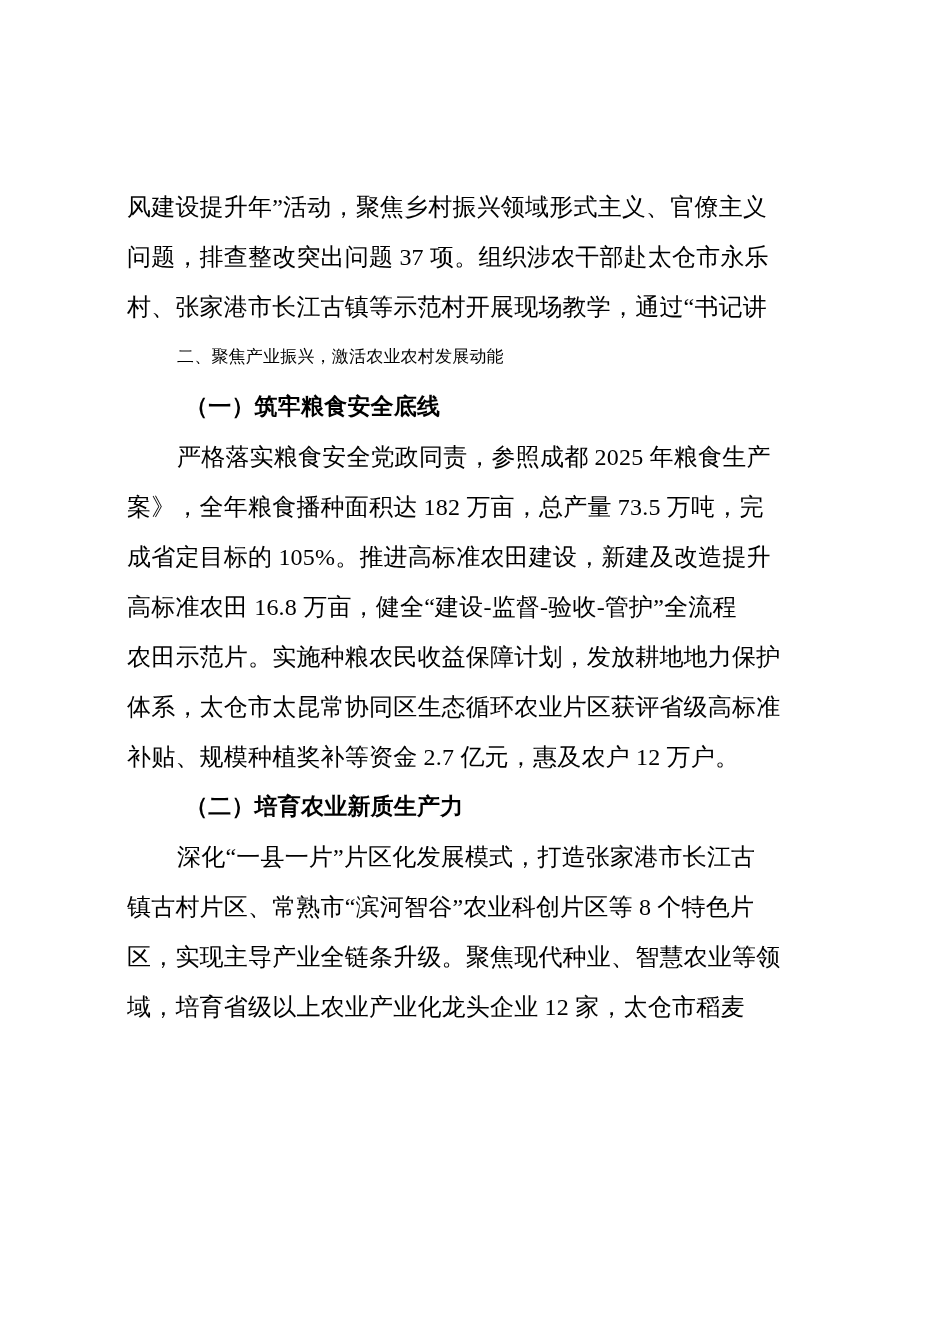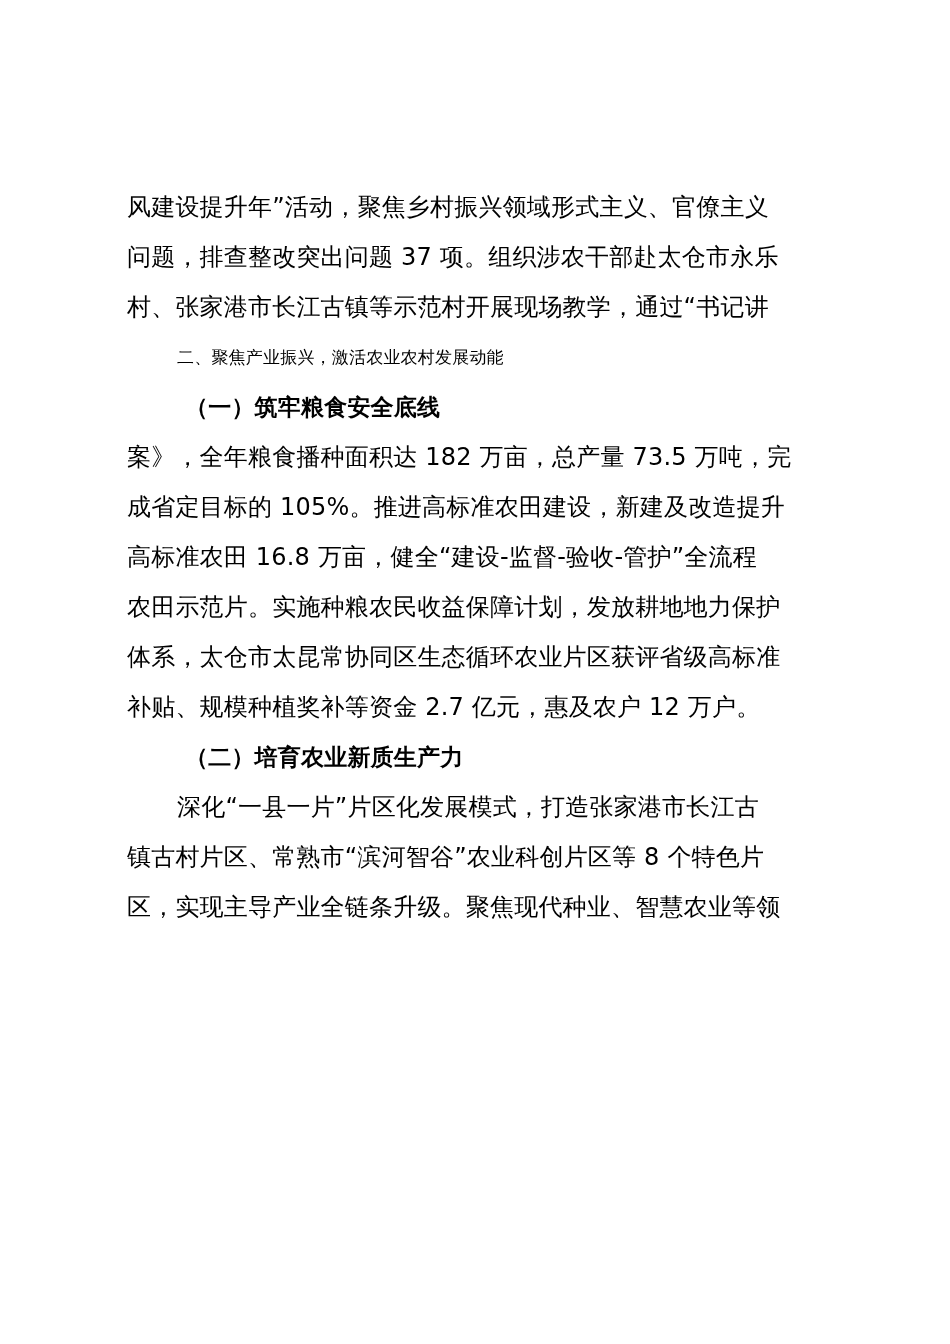--- a/index.html
+++ b/index.html
@@ -20,20 +20,21 @@
       left: 127px;
       top: 182px;
       width: 710px;
     }
     .line {
       height: 50px;
       line-height: 50px;
       font-size: 24px;
       white-space: nowrap;
       letter-spacing: 0.2px;
+      font-family: Liberation Serif, serif;
     }
     .indent {
       padding-left: 50px;
     }
     .heading-plain {
       padding-left: 50px;
       font-size: 17px;
     }
     .heading-bold {
       padding-left: 58px;
@@ -50,29 +51,31 @@
     <div class="line">风建设提升年”活动，聚焦乡村振兴领域形式主义、官僚主义</div>
     <div class="line">问题，排查整改突出问题 37 项。组织涉农干部赴太仓市永乐</div>
     <div class="line">村、张家港市长江古镇等示范村开展现场教学，通过“书记讲</div>
   </div>
 
   <div class="line heading-plain">二、聚焦产业振兴，激活农业农村发展动能</div>
 
   <div class="line heading-bold">（一）筑牢粮食安全底线</div>
 
   <div class="paragraph">
+    <div class="line indent">严格落实粮食安全党政同责，参照成都 2025 年粮食生产</div>
     <div class="line">案》，全年粮食播种面积达 182 万亩，总产量 73.5 万吨，完</div>
     <div class="line">成省定目标的 105%。推进高标准农田建设，新建及改造提升</div>
     <div class="line">高标准农田 16.8 万亩，健全“建设-监督-验收-管护”全流程</div>
     <div class="line">农田示范片。实施种粮农民收益保障计划，发放耕地地力保护</div>
     <div class="line">体系，太仓市太昆常协同区生态循环农业片区获评省级高标准</div>
     <div class="line">补贴、规模种植奖补等资金 2.7 亿元，惠及农户 12 万户。</div>
   </div>
 
   <div class="line heading-bold">（二）培育农业新质生产力</div>
 
   <div class="paragraph">
     <div class="line indent">深化“一县一片”片区化发展模式，打造张家港市长江古</div>
     <div class="line">镇古村片区、常熟市“滨河智谷”农业科创片区等 8 个特色片</div>
     <div class="line">区，实现主导产业全链条升级。聚焦现代种业、智慧农业等领</div>
+    <div class="line">域，培育省级以上农业产业化龙头企业 12 家，太仓市稻麦</div>
   </div>
 
 </div>
 
 </body></html>

